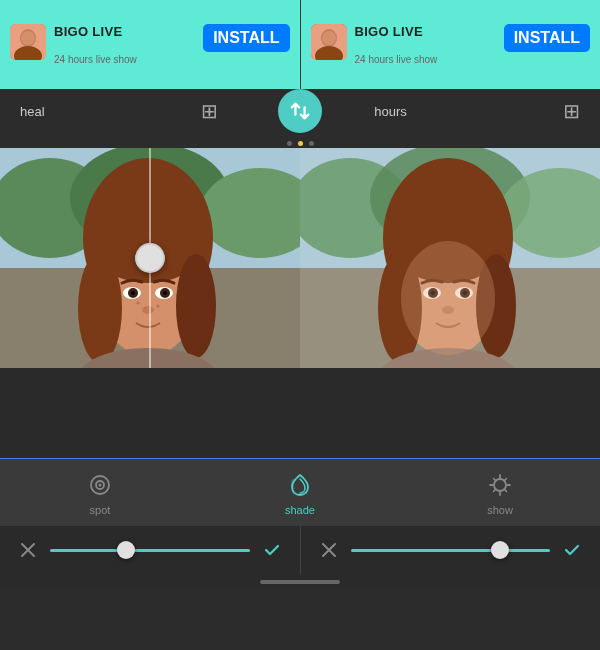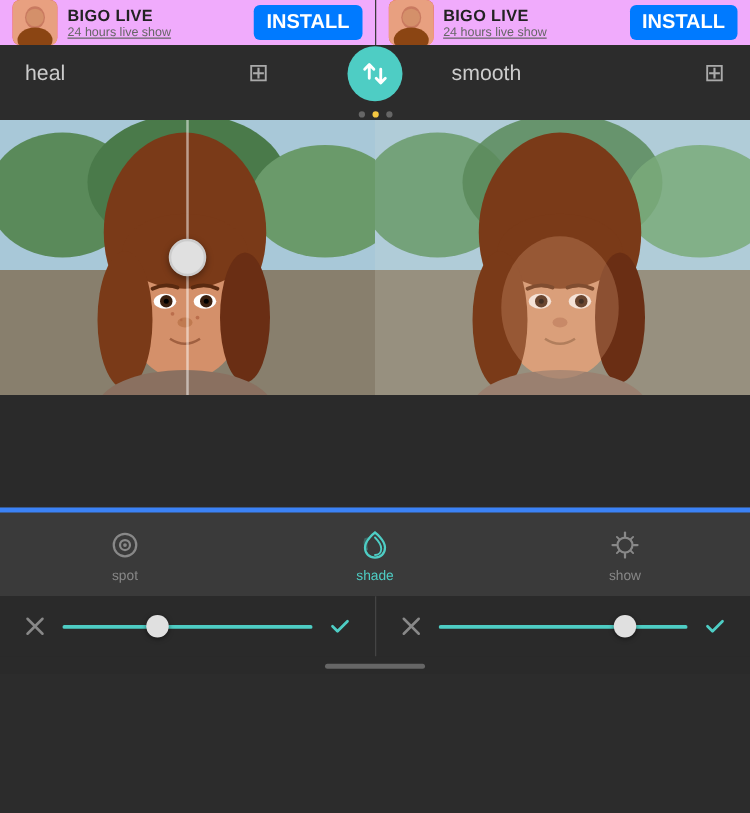--- a/index.html
+++ b/index.html
@@ -14,23 +14,23 @@
 
     
     .ad-container {
       display: flex;
       width: 100%;
       background: #3a3a3a;
     }
     .ad-banner {
       flex: 1;
       display: flex;
-      align-items: center;
-      padding: 0 10px;
-      background: #f0abfc;
+      align-items: flex-start;
+      padding: 24px 10px;
+      background: #5eead4;
       gap: 8px;
     }
     .ad-banner:first-child {
       margin-right: 1px;
     }
     .ad-avatar {
       width: 36px;
       height: 36px;
       background: linear-gradient(135deg, #ff6b6b, #ffa07a, #ff69b4);
       border-radius: 6px;
@@ -49,22 +49,21 @@
     }
     .ad-title {
       font-size: 13px;
       font-weight: 700;
       color: #222;
       letter-spacing: 0.3px;
     }
     .ad-subtitle {
       font-size: 10px;
       color: #666;
-      margin-top: 1px;
-      text-decoration: underline;
+      margin-top: 15px;
     }
     .ad-install-btn {
       background: #007aff;
       color: #fff;
       font-size: 16px;
       font-weight: 600;
       padding: 5px 10px;
       border-radius: 5px;
       border: none;
       cursor: pointer;
@@ -74,21 +73,21 @@
     
     .toolbar {
       display: flex;
       align-items: center;
       justify-content: space-between;
       padding: 10px 20px;
       position: relative;
     }
     .toolbar-label {
       color: #ccc;
-      font-size: 17px;
+      font-size: 13px;
       font-weight: 400;
     }
     .toolbar-split-icon {
       color: #aaa;
       font-size: 18px;
     }
     .fab-btn {
       width: 44px;
       height: 44px;
       background: #4ecdc4;
@@ -175,21 +174,21 @@
       height: 120px;
       width: 100%;
     }
 
     
     .bottom-tools {
       display: flex;
       width: 100%;
       background: #3a3a3a;
       padding: 12px 0 10px;
-      border-top: 4px solid #3b82f6;
+      border-top: 1px solid #3b82f6;
     }
     .tool-item {
       flex: 1;
       display: flex;
       flex-direction: column;
       align-items: center;
       gap: 5px;
       cursor: pointer;
     }
     .tool-icon {
@@ -302,21 +301,21 @@
 </div>
 
 <div class="toolbar">
   <span class="toolbar-label">heal</span>
   <span class="toolbar-split-icon" style="font-size:20px; color:#aaa;">⊞</span>
   <div class="fab-btn">
     <svg viewBox="0 0 24 24">
       <path d="M7 16V4m0 0L3 8m4-4l4 4M17 8v12m0 0l4-4m-4 4l-4-4" stroke="white" stroke-width="2.5" stroke-linecap="round" stroke-linejoin="round" fill="none"></path>
     </svg>
   </div>
-  <span class="toolbar-label">smooth</span>
+  <span class="toolbar-label">hours</span>
   <span class="toolbar-split-icon" style="font-size:20px; color:#aaa;">⊞</span>
 </div>
 
 <div class="dots-row">
   <div class="dot"></div>
   <div class="dot active" style="background:#f5c842;"></div>
   <div class="dot"></div>
 </div>
 
 <div class="image-area">

